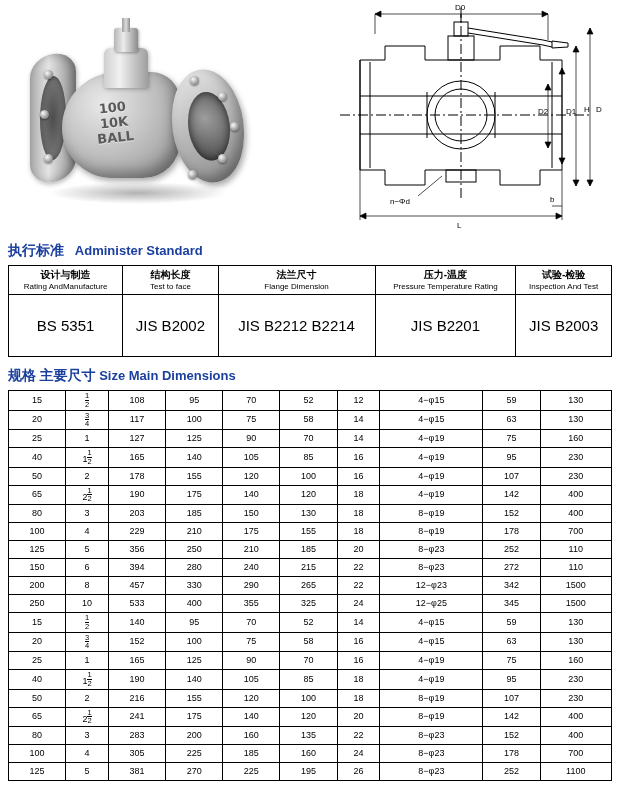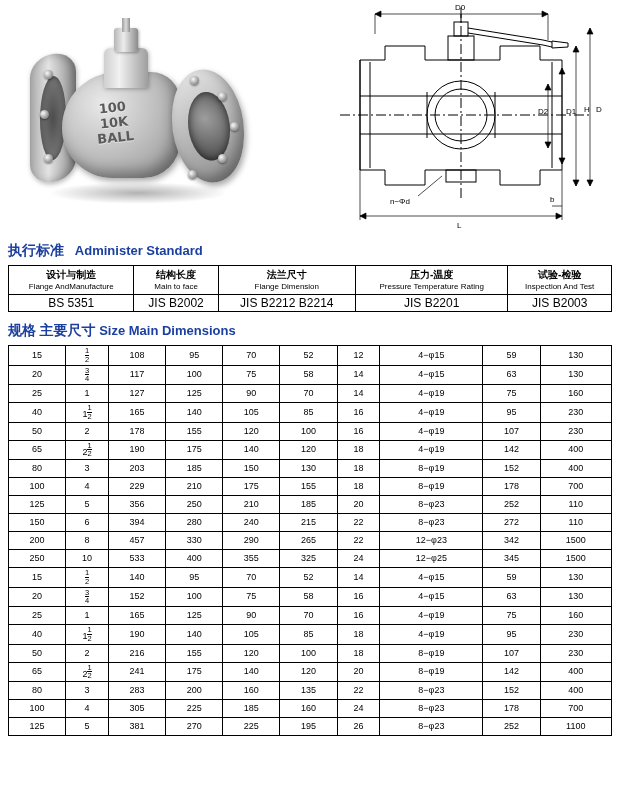--- a/index.html
+++ b/index.html
@@ -108,21 +108,21 @@
     margin:0 8px;
     width:604px;
   }
   .std-table td{
     border:1px solid #000;
     text-align:center;
     padding:2px 2px;
   }
   .std-table .cn{font-size:10px;font-weight:bold;display:block;line-height:13px;}
   .std-table .en{font-size:8px;display:block;line-height:11px;}
-  .std-table .val{font-size:12px;padding:1px 2px;}
+  .std-table .val{font-size:15px;padding:22px 2px;}
   .dim-table{font-size:9px;}
   .dim-table td{
     border:1px solid #000;
     text-align:center;
     padding:1px 2px;
     height:15px;
     line-height:13px;
   }
   .dim-table .hdr{font-weight:normal;}
   .frac{display:inline-block;vertical-align:-2px;font-size:7.5px;line-height:7.5px;text-align:center;}
@@ -241,25 +241,25 @@
 <div class="sec-head">
   <span class="cn">执行标准</span>
   &nbsp;&nbsp;<span>Administer Standard</span>
 </div>
 
 <table class="std-table">
   <tbody>
       <tr>
     <td>
       <span class="cn">设计与制造</span>
-      <span class="en">Flange AndManufacture</span>
+      <span class="en">Rating AndManufacture</span>
     </td>
     <td>
       <span class="cn">结构长度</span>
-      <span class="en">Main to face</span>
+      <span class="en">Test to face</span>
     </td>
     <td>
       <span class="cn">法兰尺寸</span>
       <span class="en">Flange Dimension</span>
     </td>
     <td>
       <span class="cn">压力-温度</span>
       <span class="en">Pressure Temperature Rating</span>
     </td>
     <td>

